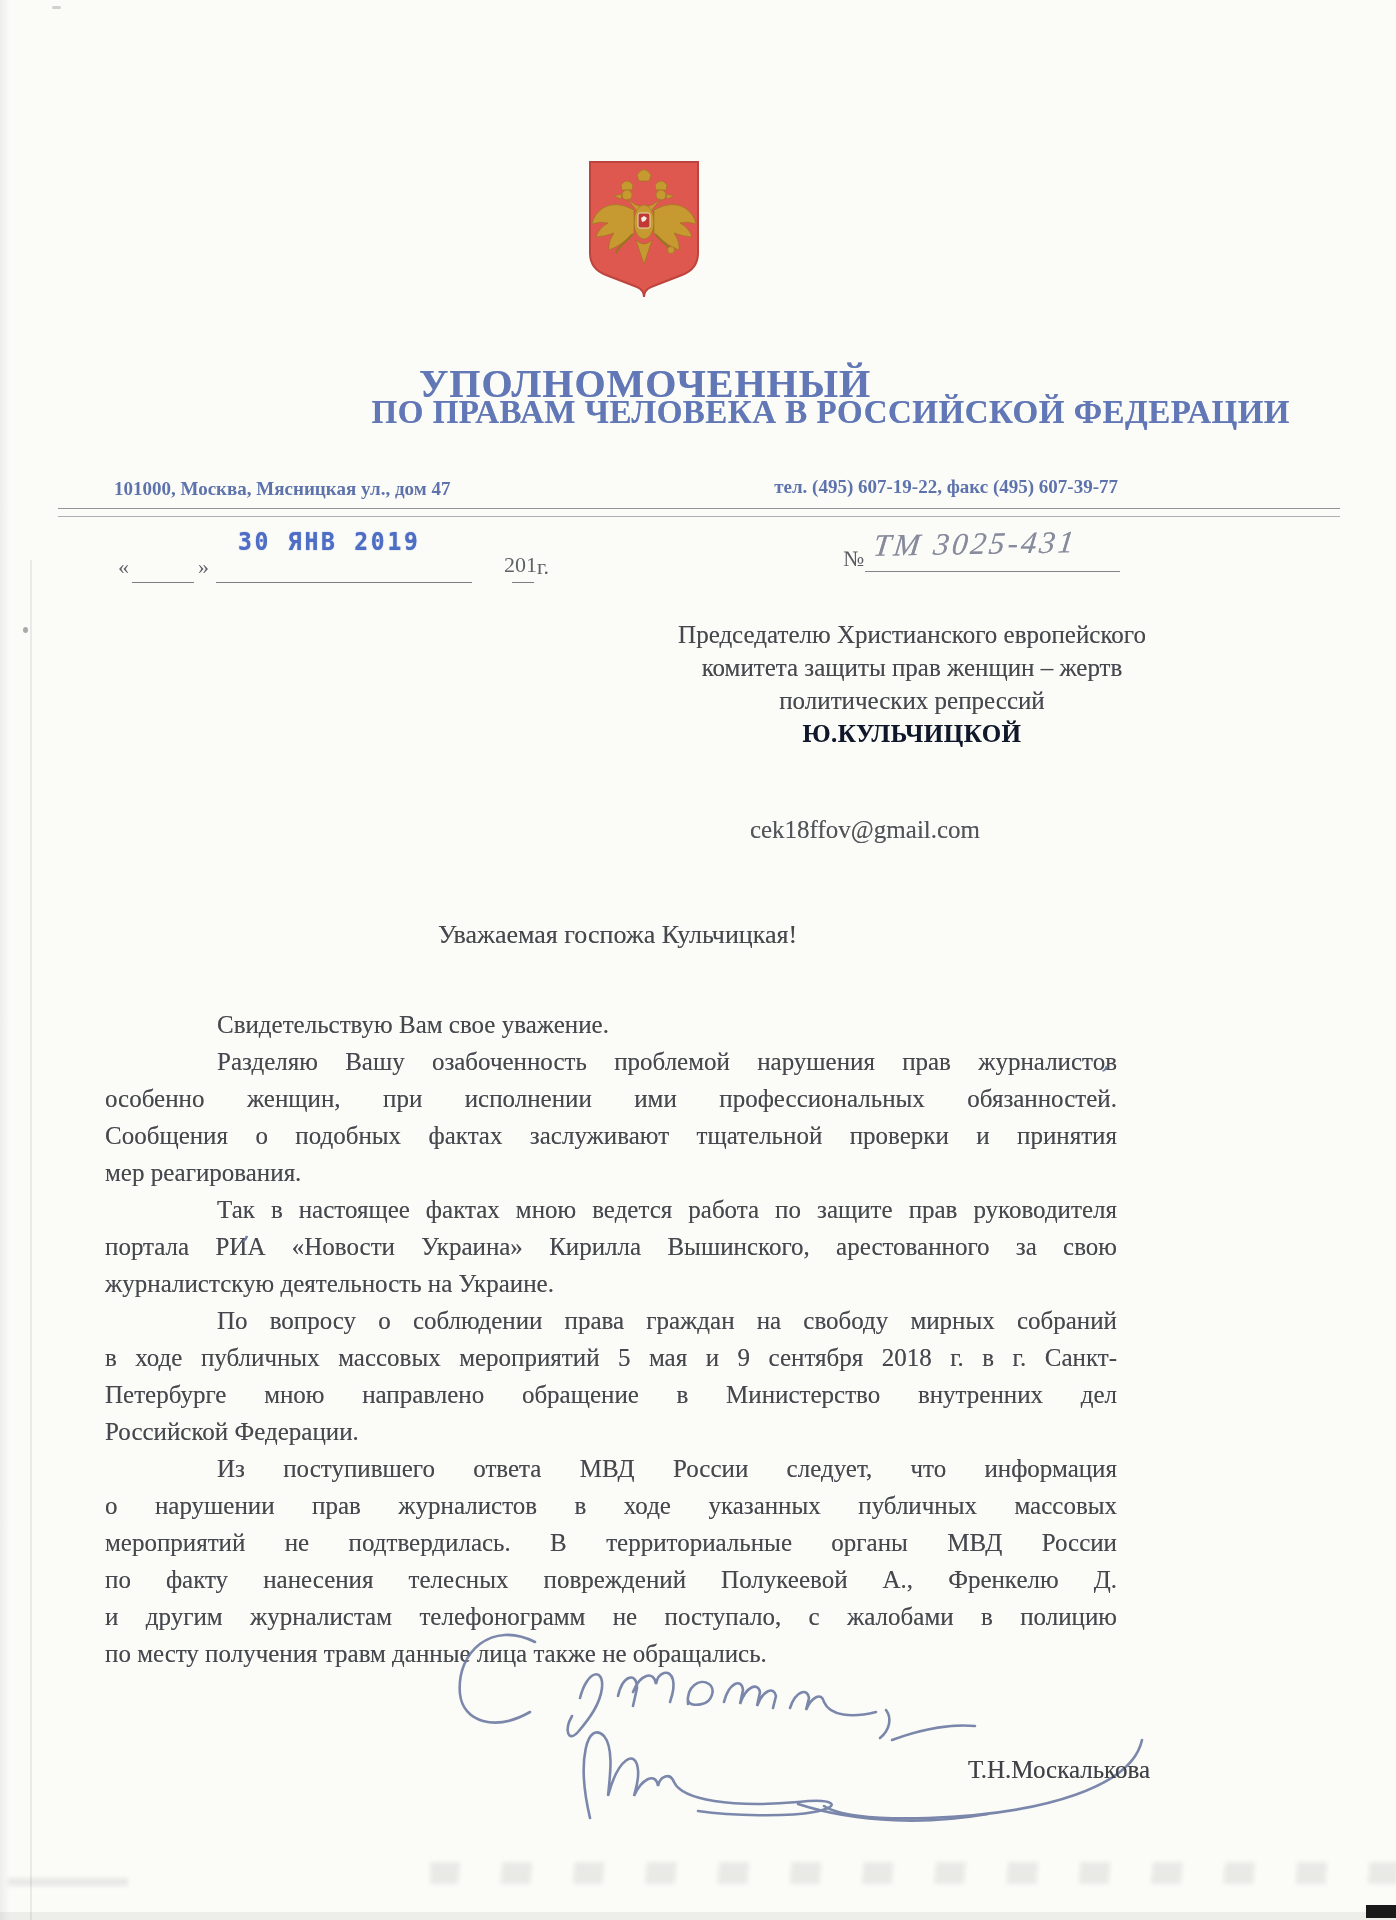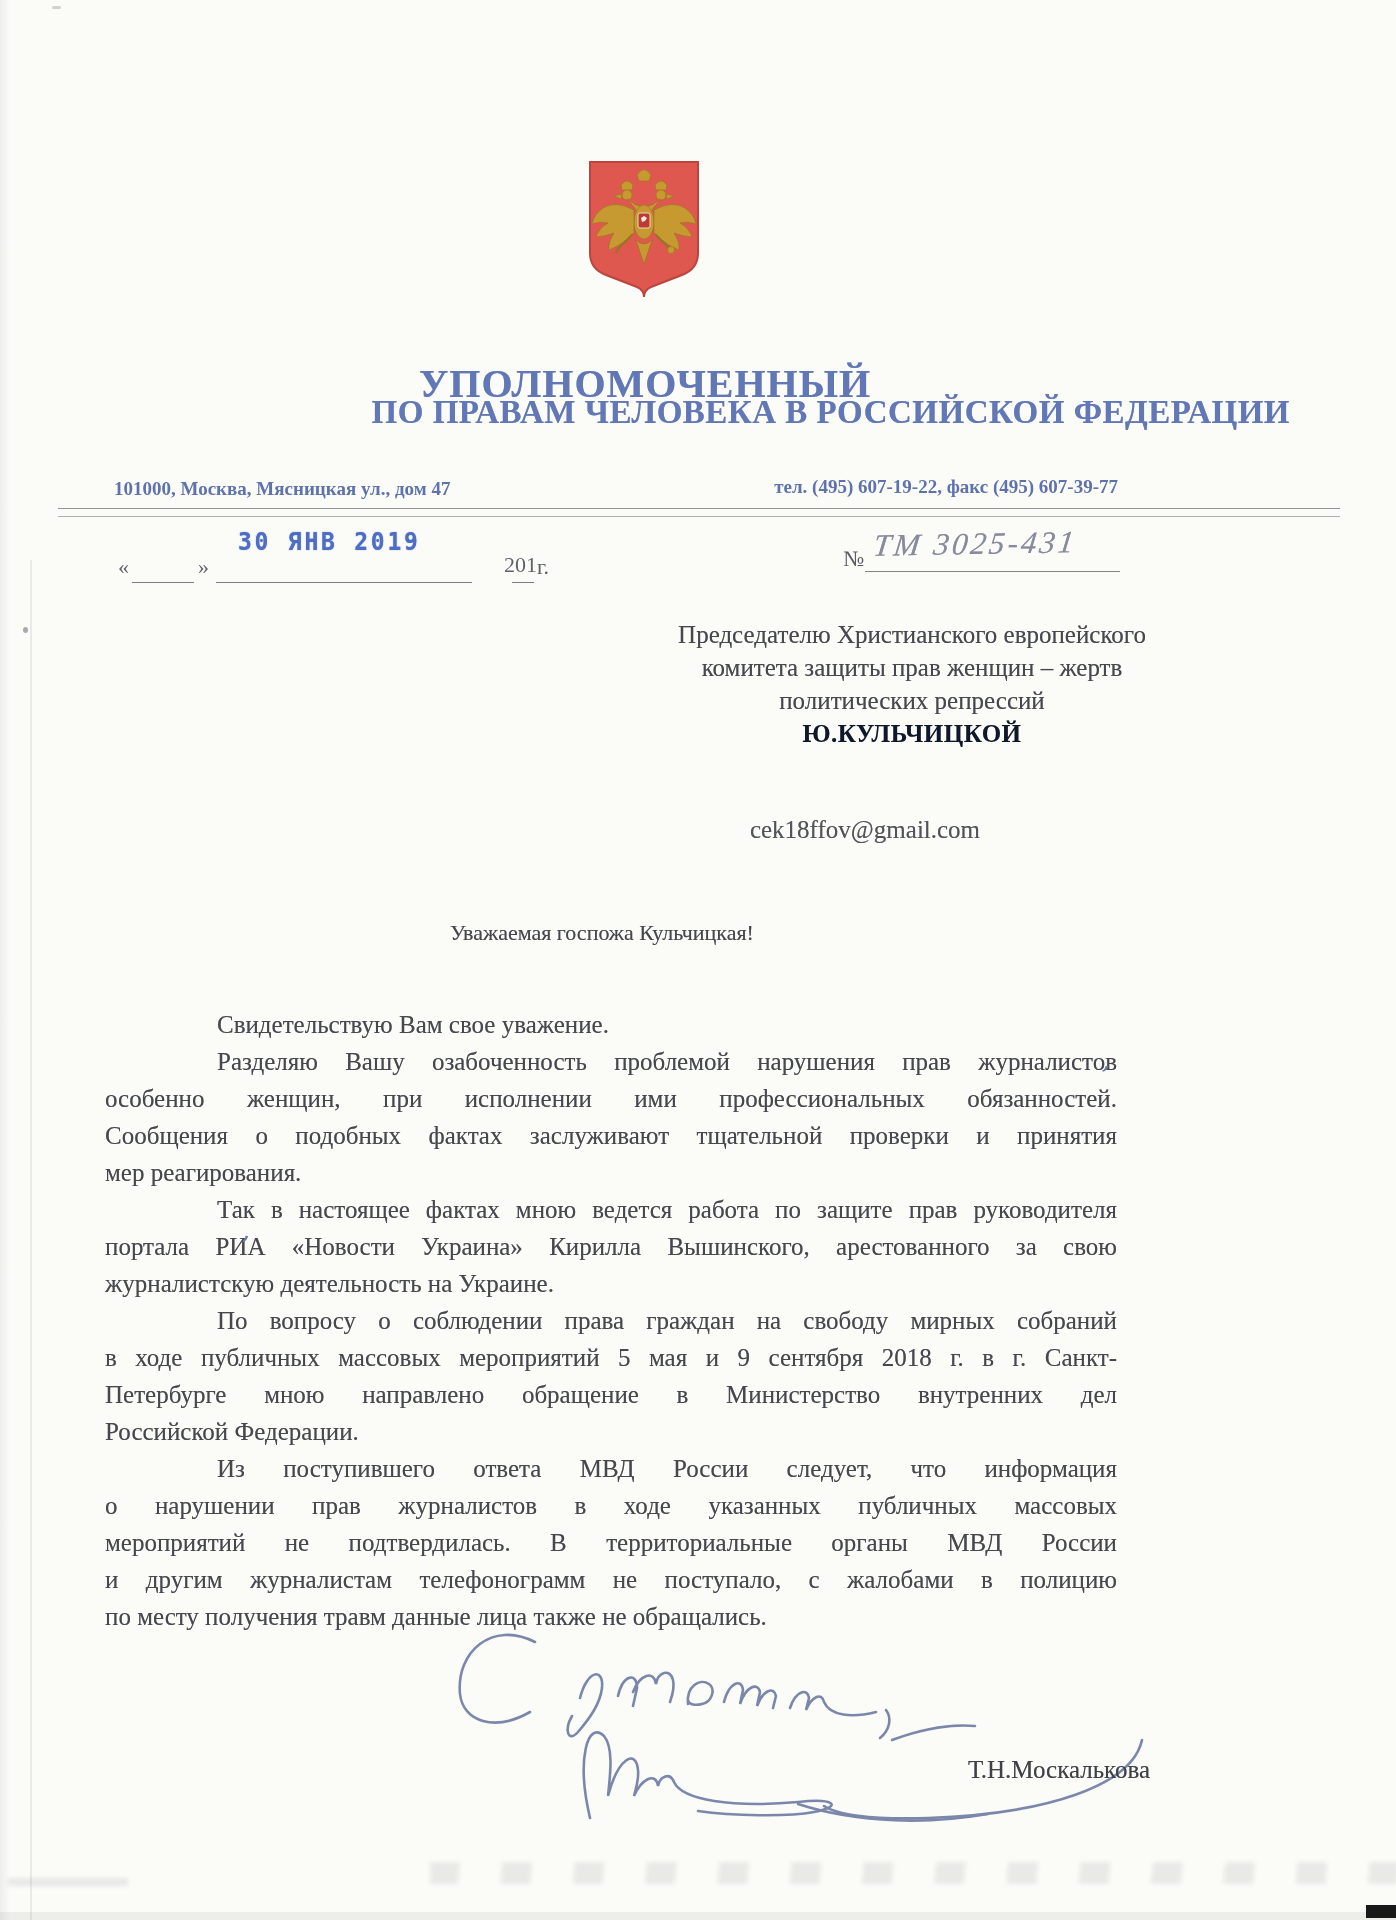--- a/index.html
+++ b/index.html
@@ -43,21 +43,21 @@
            text-shadow:0 0 0.5px rgba(120,125,150,.6);}
   #num-line{left:865px;top:571px;width:255px;height:0;border-top:1.2px solid rgba(92,94,100,.75);}
   
   #recipient{left:567px;top:618px;width:690px;text-align:center;
              font-size:25px;line-height:33px;color:#46484e;
              text-shadow:0 0 0.4px rgba(70,72,78,.5);}
   #recipient .rname{font-weight:bold;letter-spacing:0.5px;color:#0f172a;}
   #email{left:530px;top:816px;width:670px;text-align:center;font-size:25px;color:#52545a;
          text-shadow:0 0 0.4px rgba(80,82,88,.5);}
   
-  #salutation{left:450px;top:920px;font-size:22px;color:#46484e;
+  #salutation{left:438px;top:920px;font-size:26px;color:#46484e;
               text-shadow:0 0 0.4px rgba(70,72,78,.5);}
   #letter-body{left:105px;top:1006px;width:1012px;
                font-size:25px;line-height:37px;color:#46484e;
                text-shadow:0 0 0.4px rgba(70,72,78,.5);}
   .bline{height:37px;text-align:justify;text-align-last:justify;white-space:normal;}
   .bline.last{text-align-last:left;}
   .bline.first{text-indent:112px;}
   .ins-comma{font-size:27px;color:#6d7ba2;font-family:"DejaVu Serif",serif;}
   #comma1{left:1104px;top:1044px;transform:rotate(14deg);}
   #comma2{left:243px;top:1214px;transform:rotate(8deg);}
@@ -153,20 +153,21 @@
       <div class="para">
         <div class="bline first">По вопросу о соблюдении права граждан на свободу мирных собраний</div>
         <div class="bline">в ходе публичных массовых мероприятий 5 мая и 9 сентября 2018 г. в г. Санкт-</div>
         <div class="bline">Петербурге мною направлено обращение в Министерство внутренних дел</div>
         <div class="bline last">Российской Федерации.</div>
       </div>
       <div class="para">
         <div class="bline first">Из поступившего ответа МВД России следует, что информация</div>
         <div class="bline">о нарушении прав журналистов в ходе указанных публичных массовых</div>
         <div class="bline">мероприятий не подтвердилась. В территориальные органы МВД России</div>
+        <div class="bline">по факту нанесения телесных повреждений Полукеевой А.,  Френкелю Д.</div>
         <div class="bline">и другим журналистам телефонограмм не поступало, с жалобами в полицию</div>
         <div class="bline last">по месту получения травм данные лица также не обращались.</div>
       </div>
     </div>
 
   <span id="comma1" class="abs ins-comma">,</span>
   <span id="comma2" class="abs ins-comma">,</span>
 
   <svg id="closing-svg" class="abs" viewBox="0 0 780 215" aria-label="С уважением,">
     <g fill="none" stroke="#6d7ba2" stroke-width="2.6" stroke-linecap="round" opacity="0.9">

